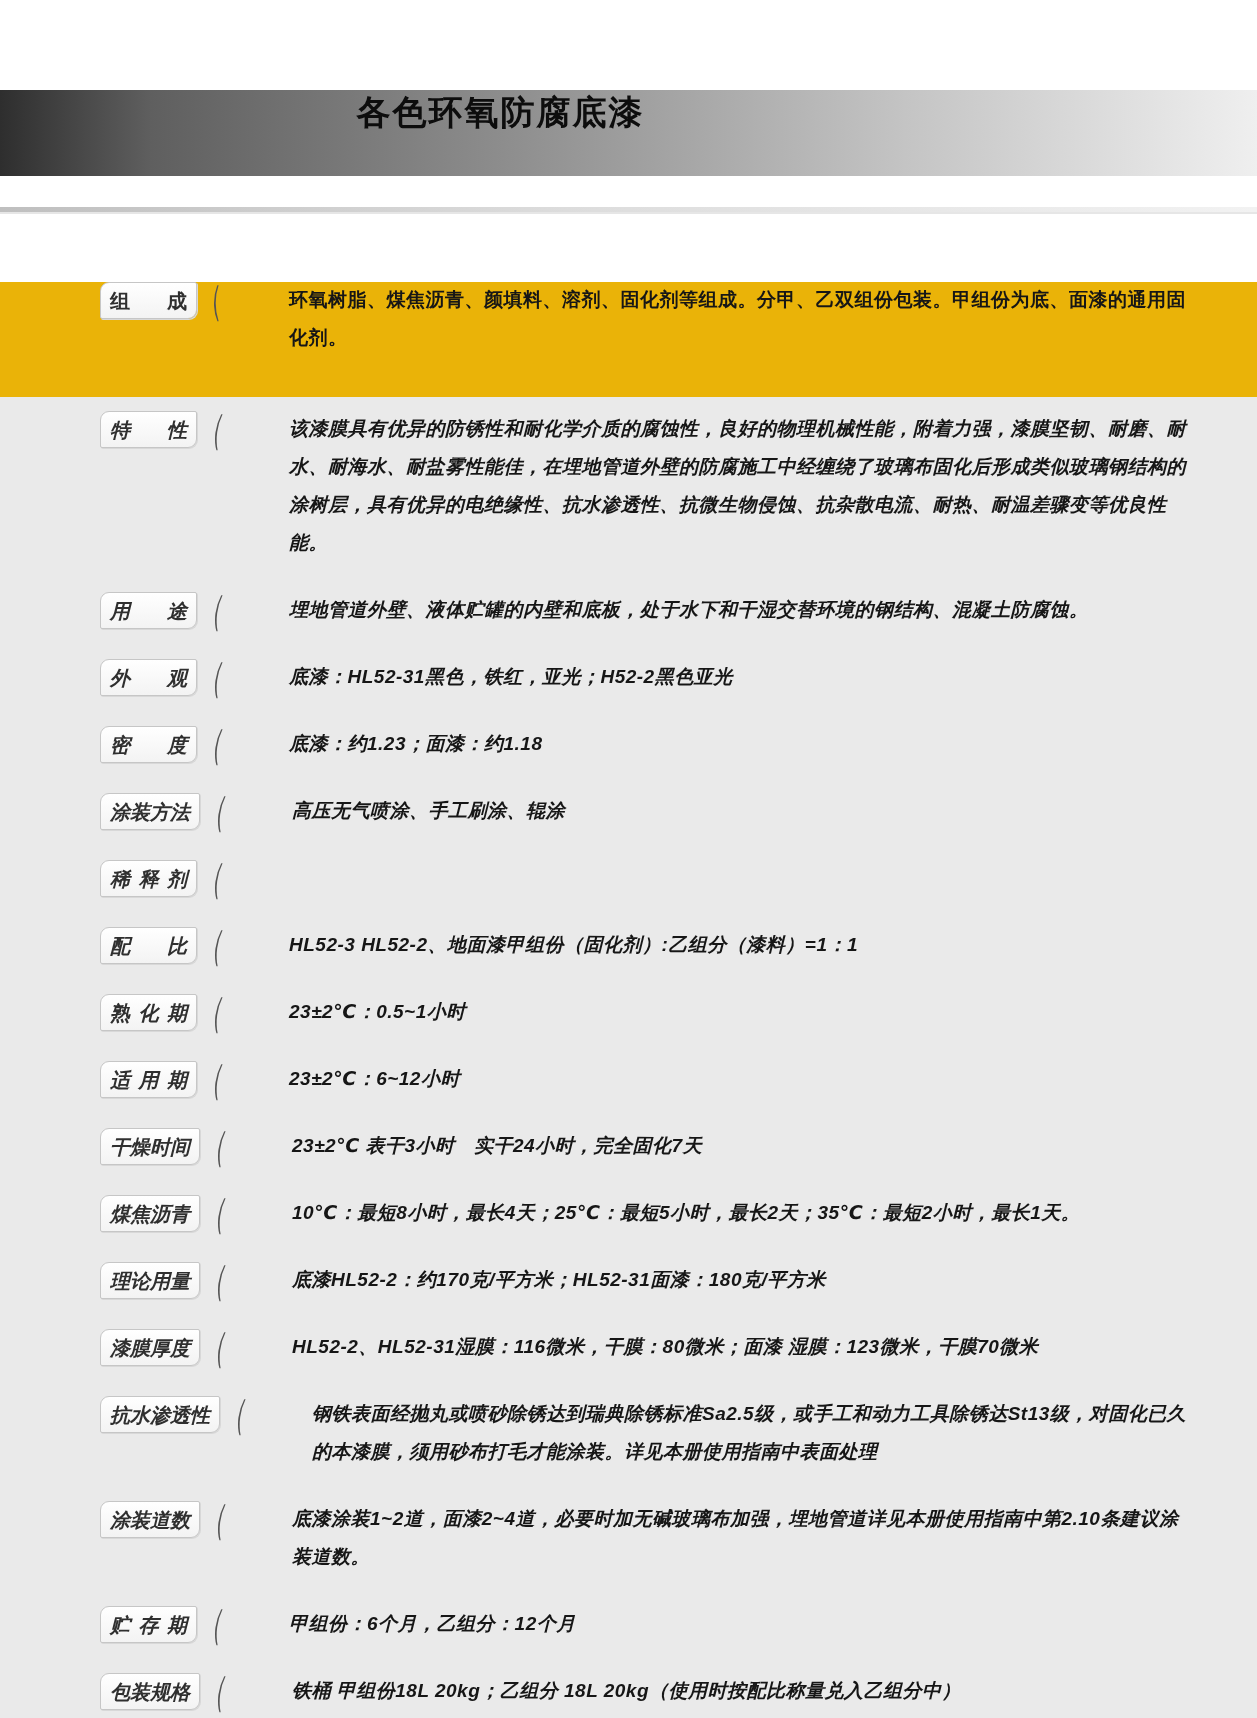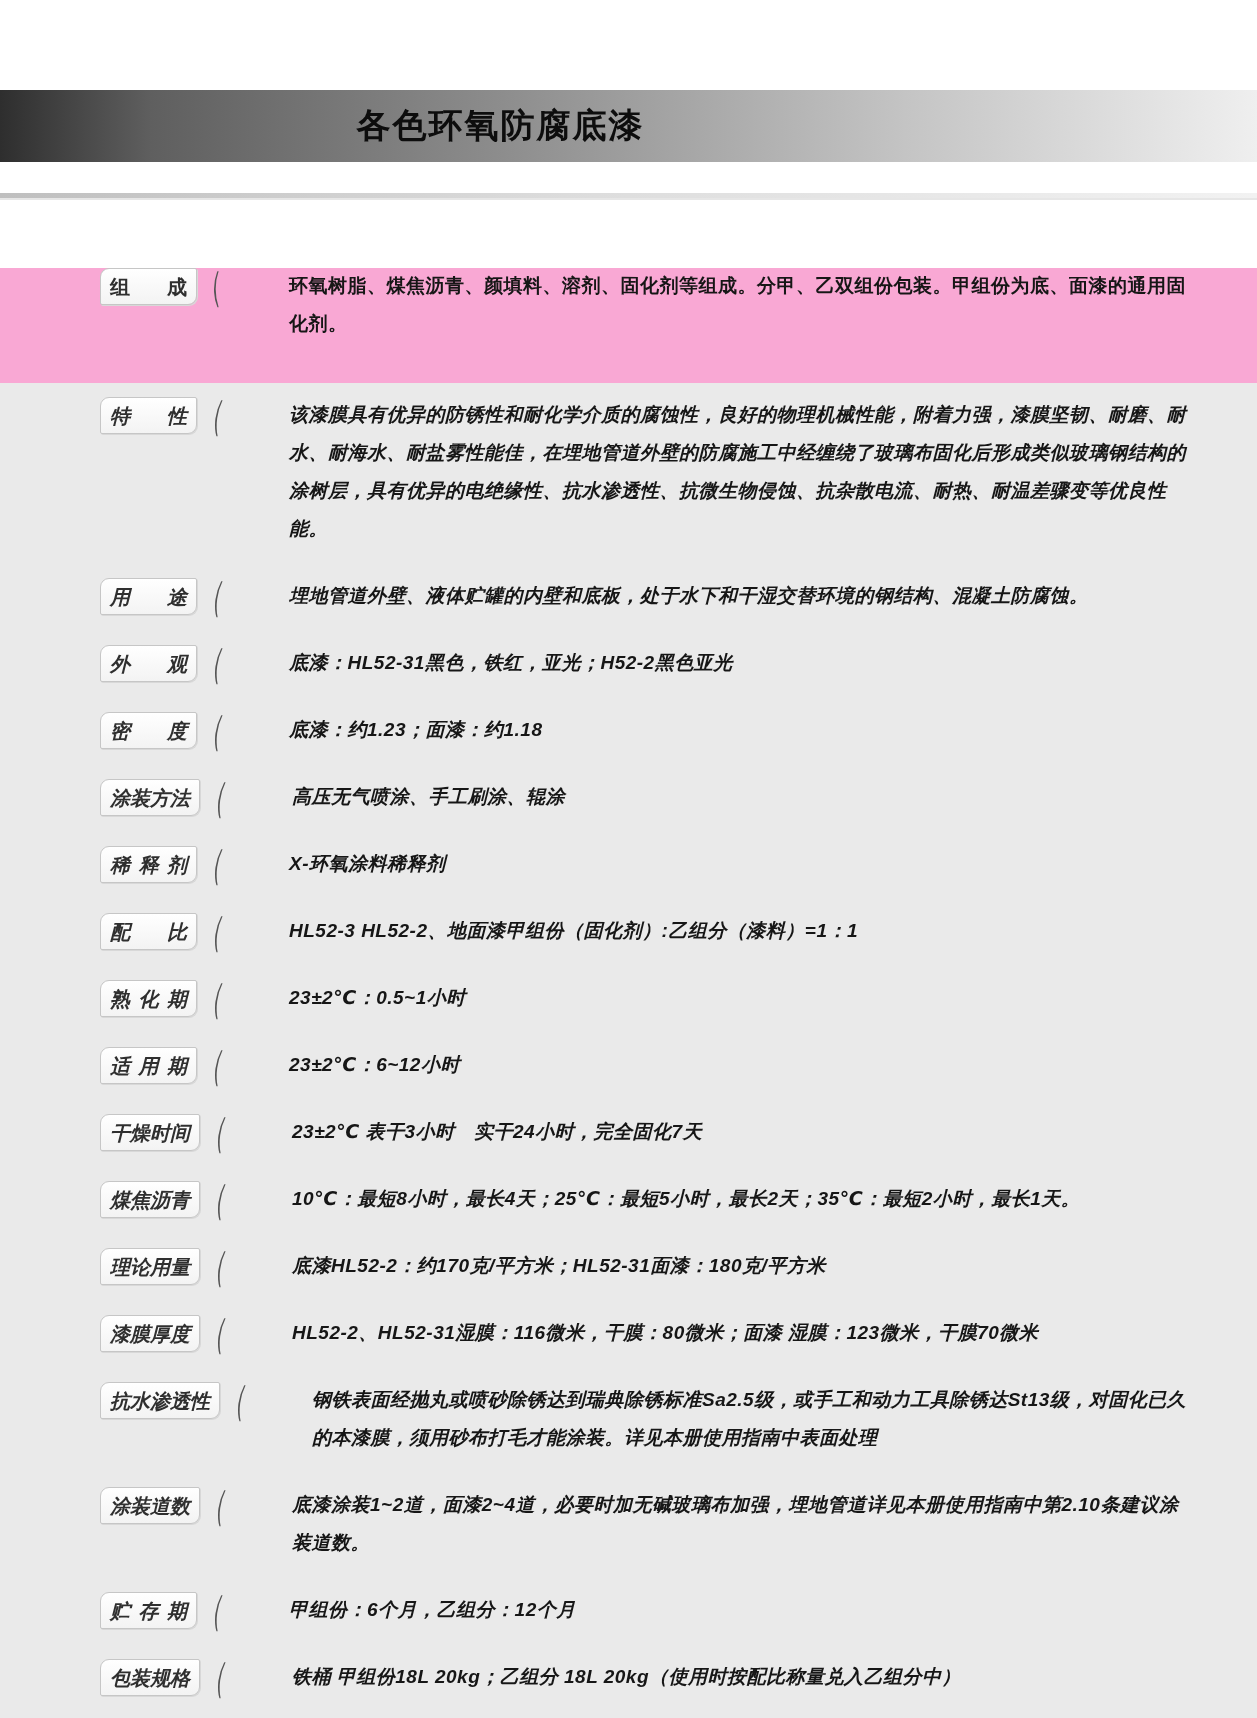--- a/index.html
+++ b/index.html
@@ -8,24 +8,23 @@
     width: 1257px;
     min-height: 1718px;
     margin: 0 auto;
     font-family: "Liberation Sans", "DejaVu Sans", sans-serif;
     position: relative;
   }
 
   
   .top-white { height: 90px; background: #ffffff; }
   .banner {
-    height: 72px;
+    height: 86px;
     background: linear-gradient(to right, #2e2e2e 0%, #5f5f5f 12%, #8d8d8d 40%, #c4c4c4 72%, #efefef 100%);
     display: flex;
-    align-items: center;
     justify-content: center;
     padding-right: 256px;
   }
   .banner-title {
     font-size: 34px;
     font-weight: 700;
     color: #0d0d0d;
     letter-spacing: 2px;
   }
   .strip-zone { height: 106px; background: #ffffff; position: relative; }
@@ -33,21 +32,21 @@
     position: absolute;
     top: 29px; left: 0; right: 0;
     height: 9px;
     background: linear-gradient(to right, #bfbfbf 0%, #dcdcdc 45%, #f2f2f2 100%);
     border-top: 2px solid #ffffff;
     border-bottom: 2px solid #e6e6e6;
   }
 
   
   .first-row-section {
-    background: #f9a8d4;
+    background: #eab308;
     padding: 0 60px 10px 100px;
   }
   .gray-panel {
     background: #eaeaea;
     padding: 14px 60px 20px 100px;
     font-style: italic;
   }
   .bottom-gap { height: 10px; background: #ffffff; }
   .bottom-bar {
     height: 20px;
@@ -165,21 +164,20 @@
     </div>
     <span class="bracket">（</span>
     <div class="row-content">高压无气喷涂、手工刷涂、辊涂</div>
   </div>
 
   <div class="spec-row">
     <div class="label-box">
       <span class="label-text">稀释剂</span>
     </div>
     <span class="bracket">（</span>
-    <div class="row-content">X-环氧涂料稀释剂</div>
   </div>
 
   <div class="spec-row">
     <div class="label-box">
       <span class="label-text">配比</span>
     </div>
     <span class="bracket">（</span>
     <div class="row-content">HL52-3 HL52-2、地面漆甲组份（固化剂）:乙组分（漆料）=1：1</div>
   </div>
 

